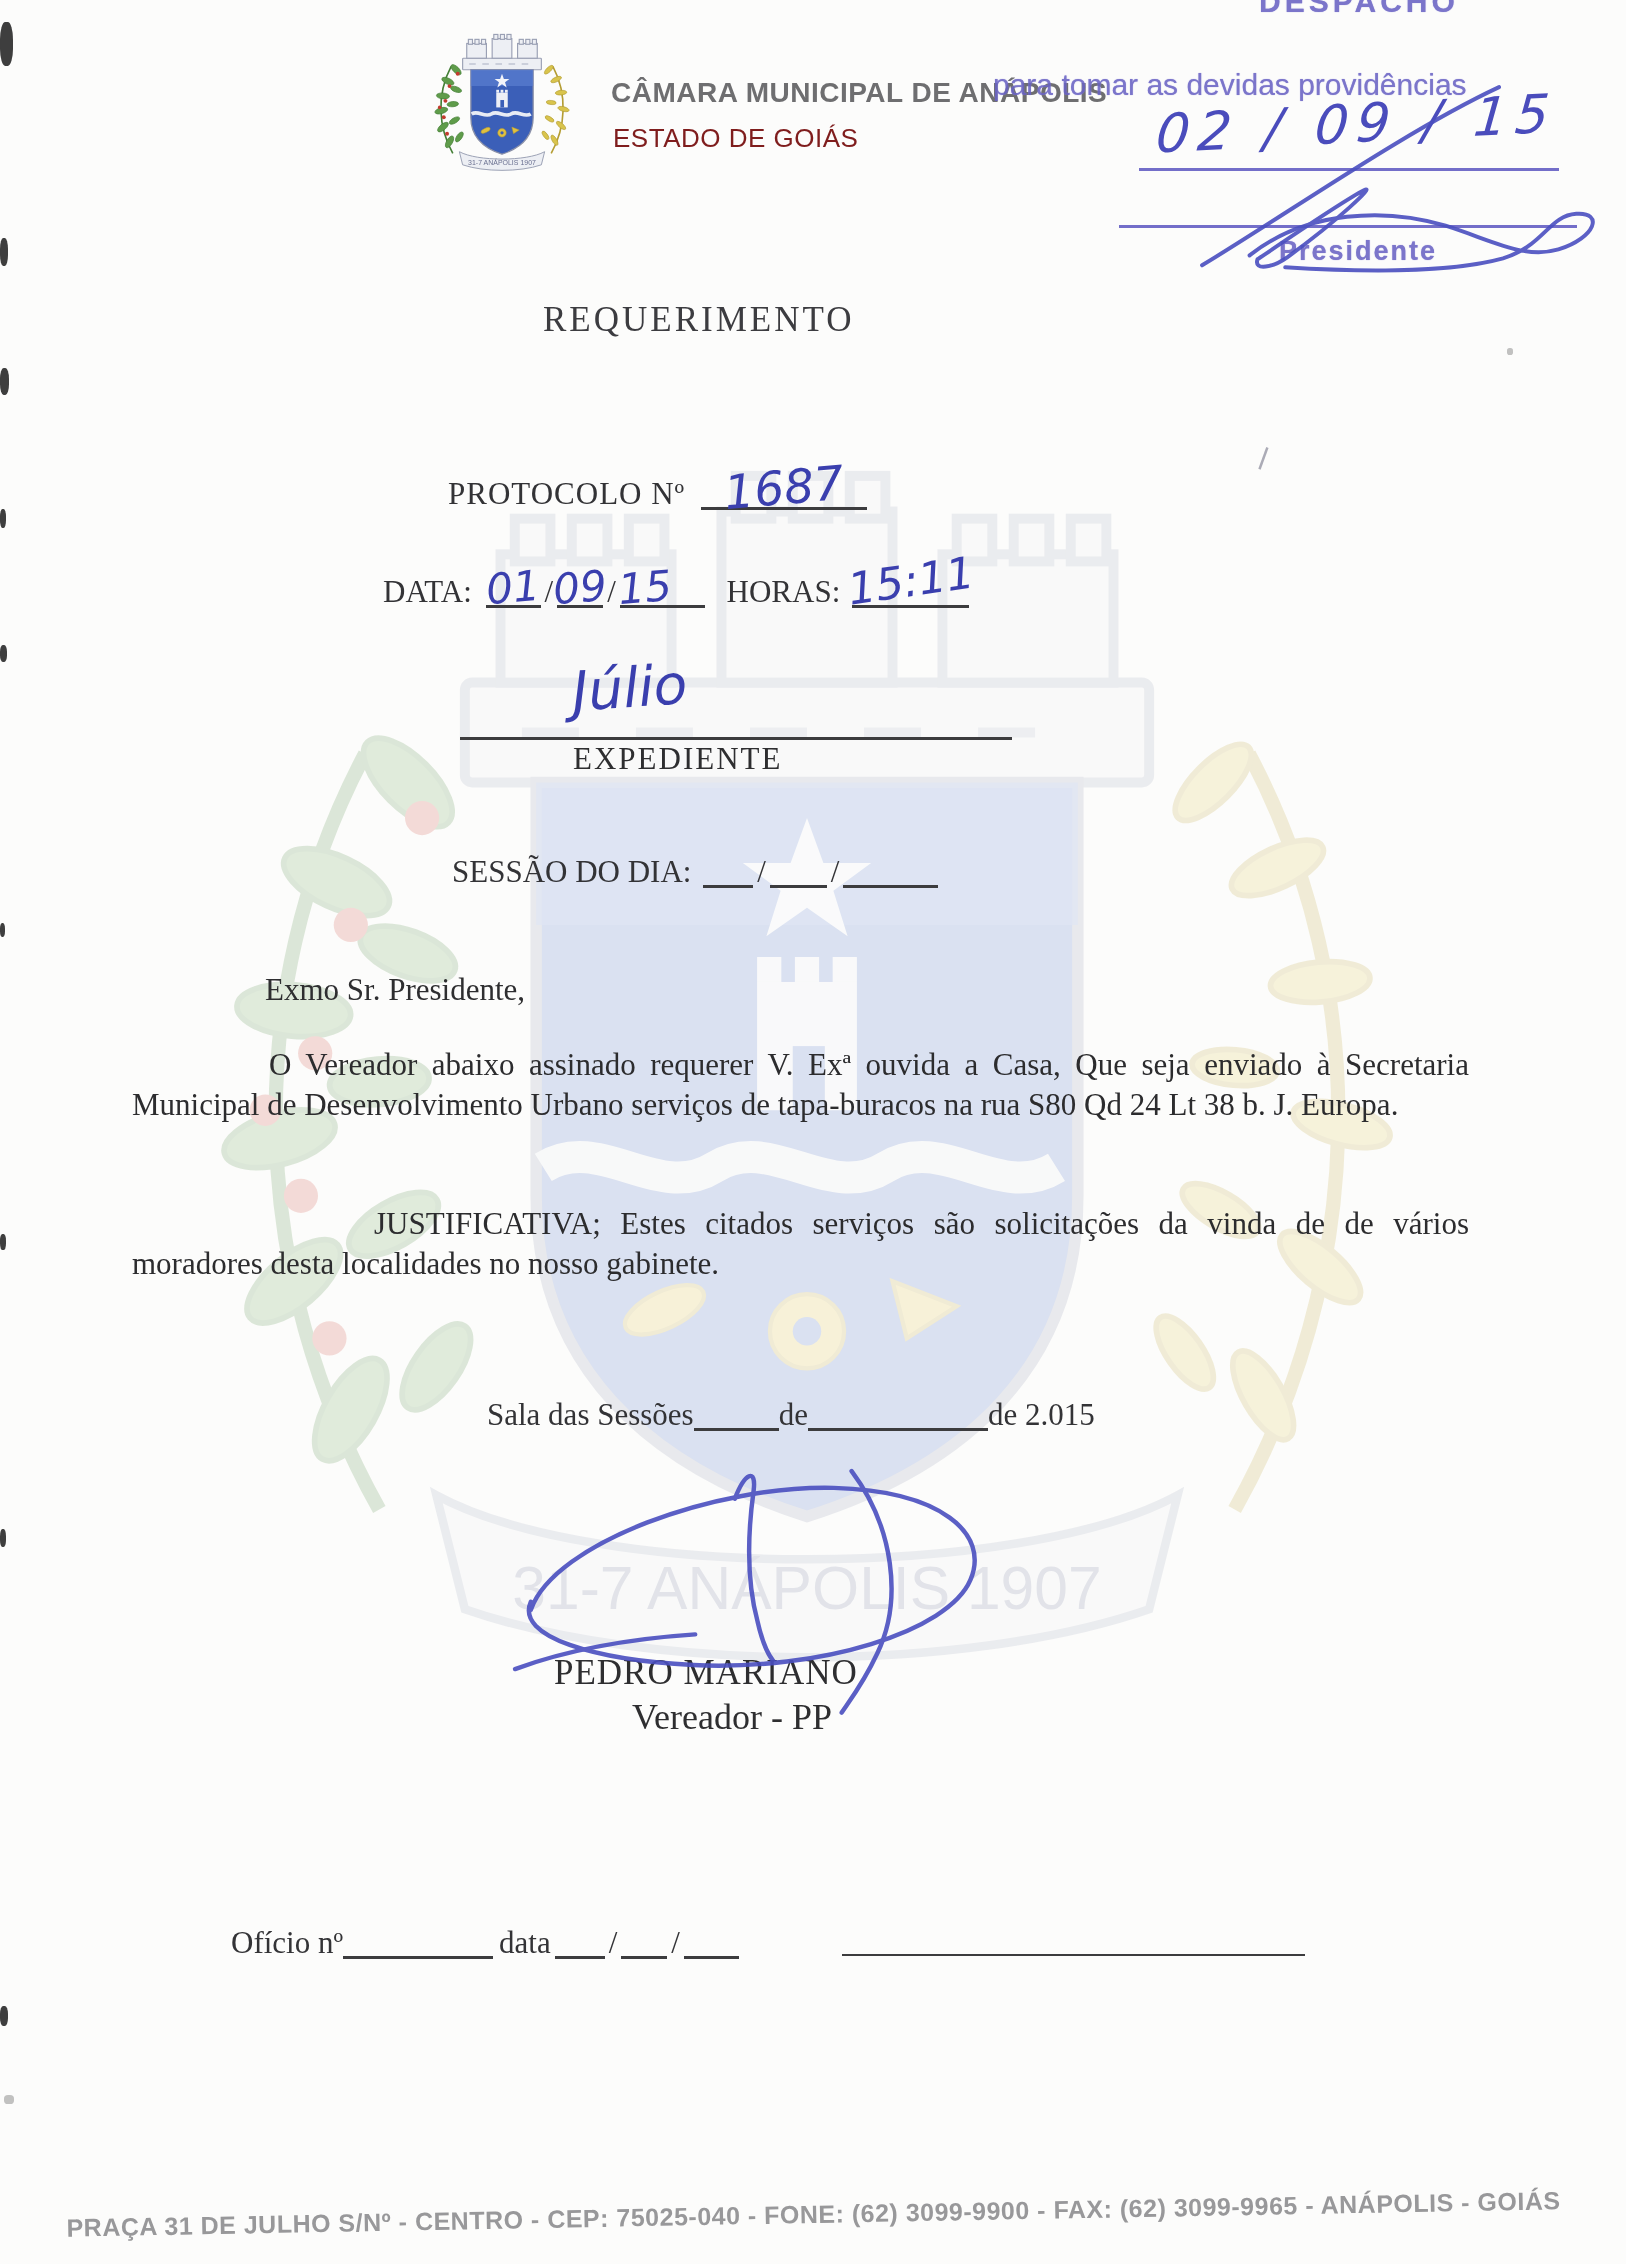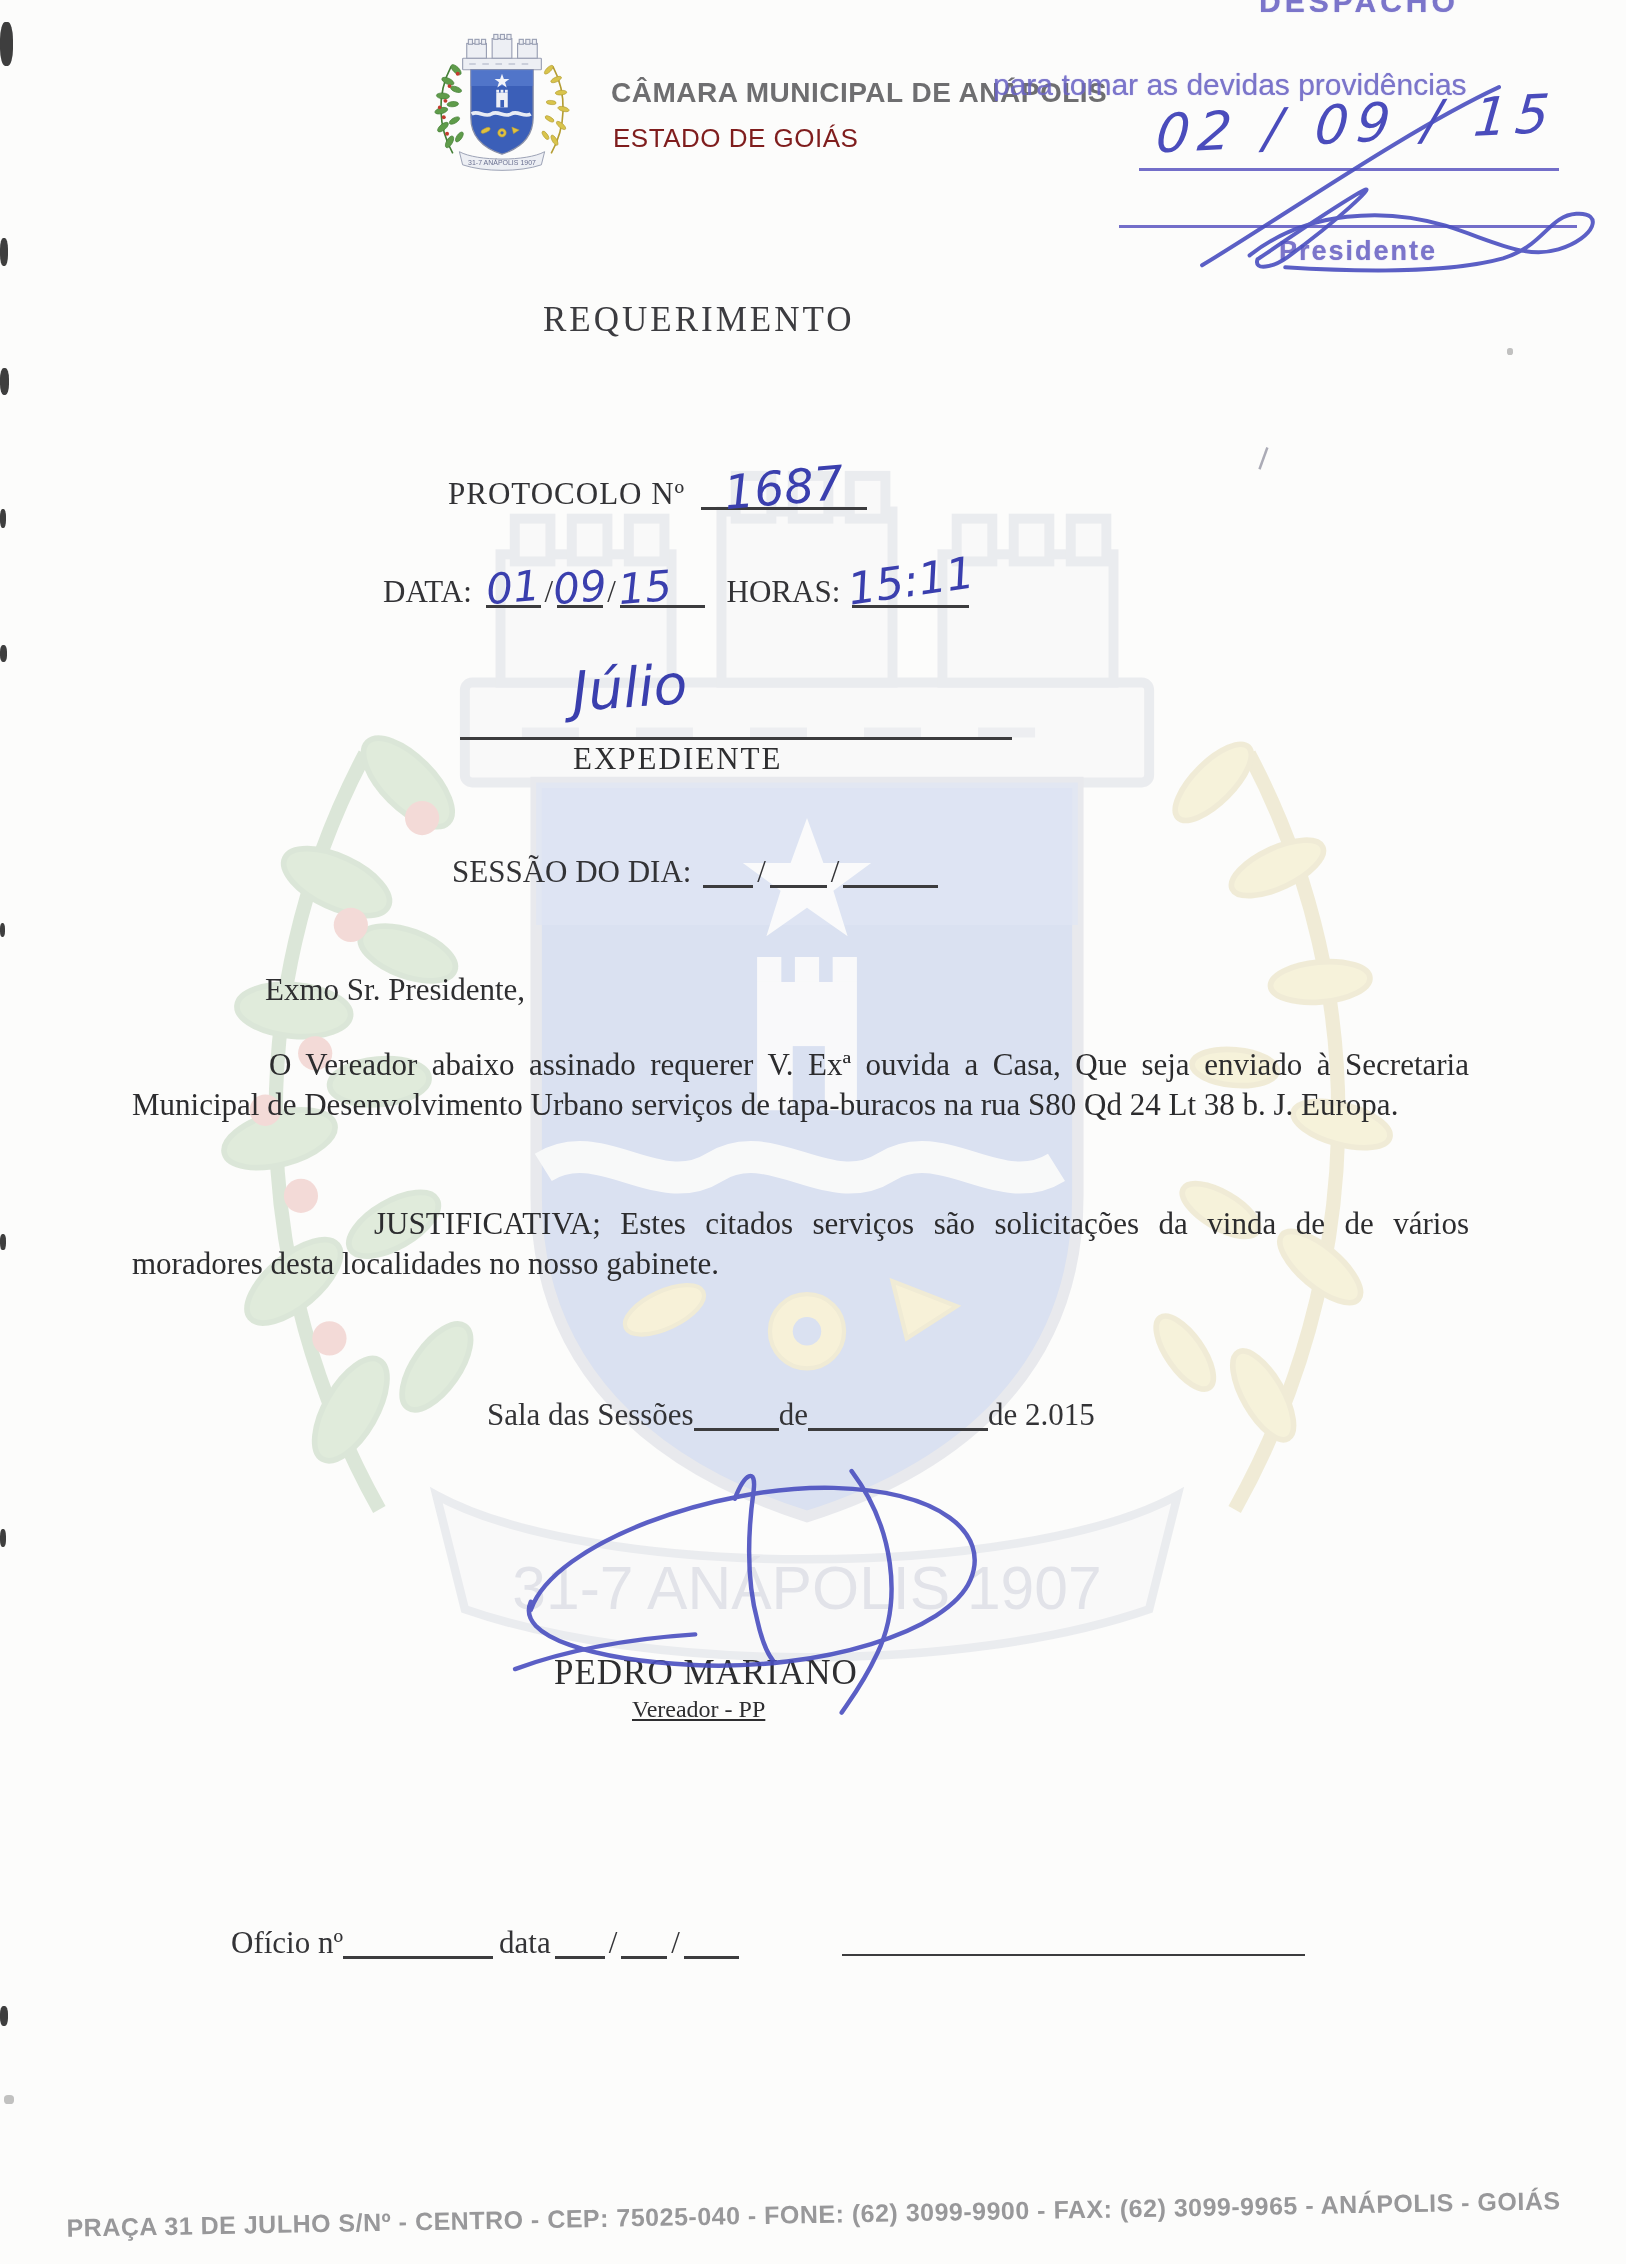--- a/index.html
+++ b/index.html
@@ -184,21 +184,21 @@
 
   <div class="abs serif para" style="top:1045px;text-indent:137px;">O Vereador abaixo assinado requerer V. Exª  ouvida a Casa, Que seja enviado à  Secretaria Municipal de Desenvolvimento Urbano serviços de tapa-buracos na rua S80  Qd 24 Lt  38 b. J. Europa.</div>
 
   <div class="abs serif para" style="top:1204px;text-indent:242px;">JUSTIFICATIVA; Estes citados serviços são solicitações da vinda de de vários moradores desta  localidades no nosso gabinete.</div>
 
   <div class="abs row" style="left:487px;top:1394px;">
     <span>Sala das Sessões</span><span class="blank" style="width:85px;"></span><span>de</span><span class="blank" style="width:180px;"></span><span>de 2.015</span>
   </div>
 
   <div class="abs serif" style="left:554px;top:1653px;font-size:35px;letter-spacing:1px;">PEDRO MARIANO</div>
-  <div class="abs serif" style="left:632px;top:1696px;font-size:24px;text-decoration:underline;">Vereador - PP</div>
+  <div class="abs serif" style="left:632px;top:1696px;font-size:36px;">Vereador - PP</div>
 
   <div class="abs row" style="left:231px;top:1922px;">
     <span>Ofício nº</span><span class="blank" style="width:150px;"></span><span style="margin-left:6px;">data</span><span class="blank" style="width:50px;margin-left:4px;"></span><span class="slash">/</span><span class="blank" style="width:46px;"></span><span class="slash">/</span><span class="blank" style="width:55px;"></span>
   </div>
   <div class="abs" style="left:842px;top:1954px;width:463px;border-top:2px solid #3c3c3e;"></div>
 
   <div class="abs footer">PRAÇA 31 DE JULHO S/Nº - CENTRO - CEP: 75025-040 - FONE: (62) 3099-9900 - FAX: (62) 3099-9965 - ANÁPOLIS - GOIÁS</div>
 
   <svg class="abs ink-layer" width="1627" height="2264" viewBox="0 0 1643 2287">
     <g stroke="#4a4fc0" stroke-width="4" fill="none" stroke-linecap="round" opacity="0.9">

